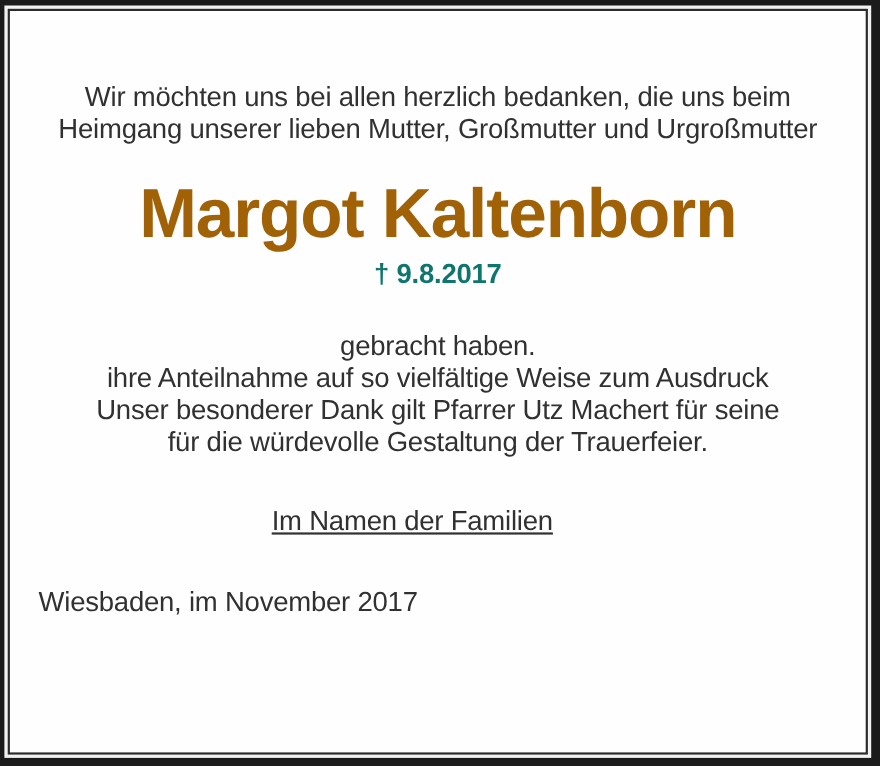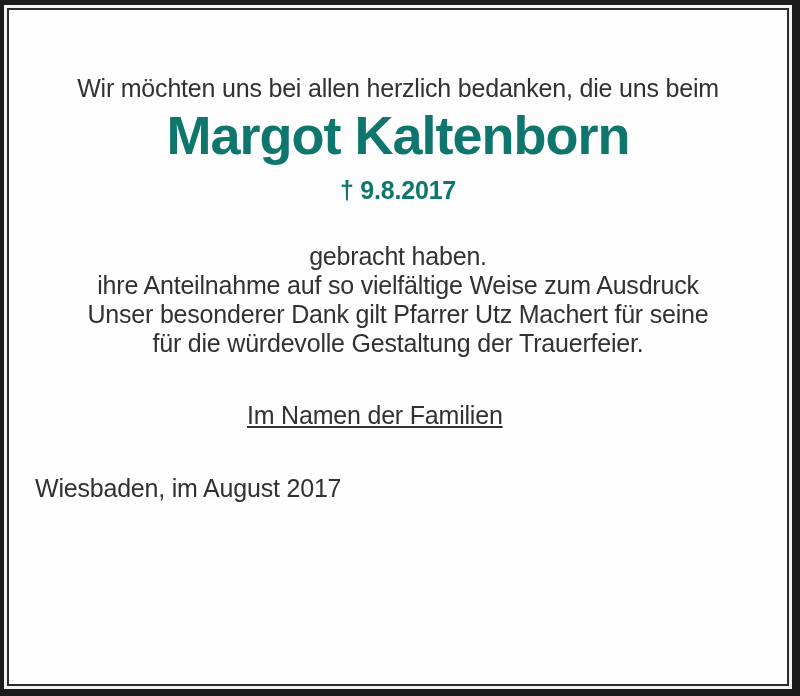--- a/index.html
+++ b/index.html
@@ -32,25 +32,26 @@
     color: #313131;
     font-size: 25px;
     line-height: 29px;
     letter-spacing: -0.2px;
   }
   .centered { text-align: center; }
   .line { white-space: nowrap; }
 
   .intro       { margin-top: 64px; }
   .deceased    {
-    font-size: 54px;
+    margin-top: 30px;
+    font-size: 63px;
     line-height: 64px;
     font-weight: 700;
     letter-spacing: -1px;
-    color: #0f766e;
+    color: #a16207;
     white-space: nowrap;
   }
   .death-date  {
     margin-top: 9px;
     font-weight: 700;
     font-size: 25px;
     line-height: 28px;
     color: #0f766e;
   }
   .thanks      { margin-top: 38px; }
@@ -74,37 +75,38 @@
 </style>
 </head>
 <body>
 
 <div class="sheet">
   <div class="frame-gap">
     <div class="inner">
 
       <div class="intro centered">
         <div class="line">Wir möchten uns bei allen herzlich bedanken, die uns beim</div>
+        <div class="line">Heimgang unserer lieben Mutter, Großmutter und Urgroßmutter</div>
       </div>
 
       <div class="deceased centered">Margot Kaltenborn</div>
 
       <div class="death-date centered">† 9.8.2017</div>
 
       <div class="thanks centered">
         <div class="line">gebracht haben.</div>
         <div class="line">ihre Anteilnahme auf so vielfältige Weise zum Ausdruck</div>
       </div>
 
       <div class="special centered">
         <div class="line">Unser besonderer Dank gilt Pfarrer Utz Machert für seine</div>
         <div class="line">für die würdevolle Gestaltung der Trauerfeier.</div>
       </div>
 
       <div class="family">
         <div class="line">Im Namen der Familien</div>
       </div>
 
-      <div class="place-date">Wiesbaden, im August 2017</div>
+      <div class="place-date">Wiesbaden, im November 2017</div>
 
     </div>
   </div>
 </div>
 
 </body></html>

